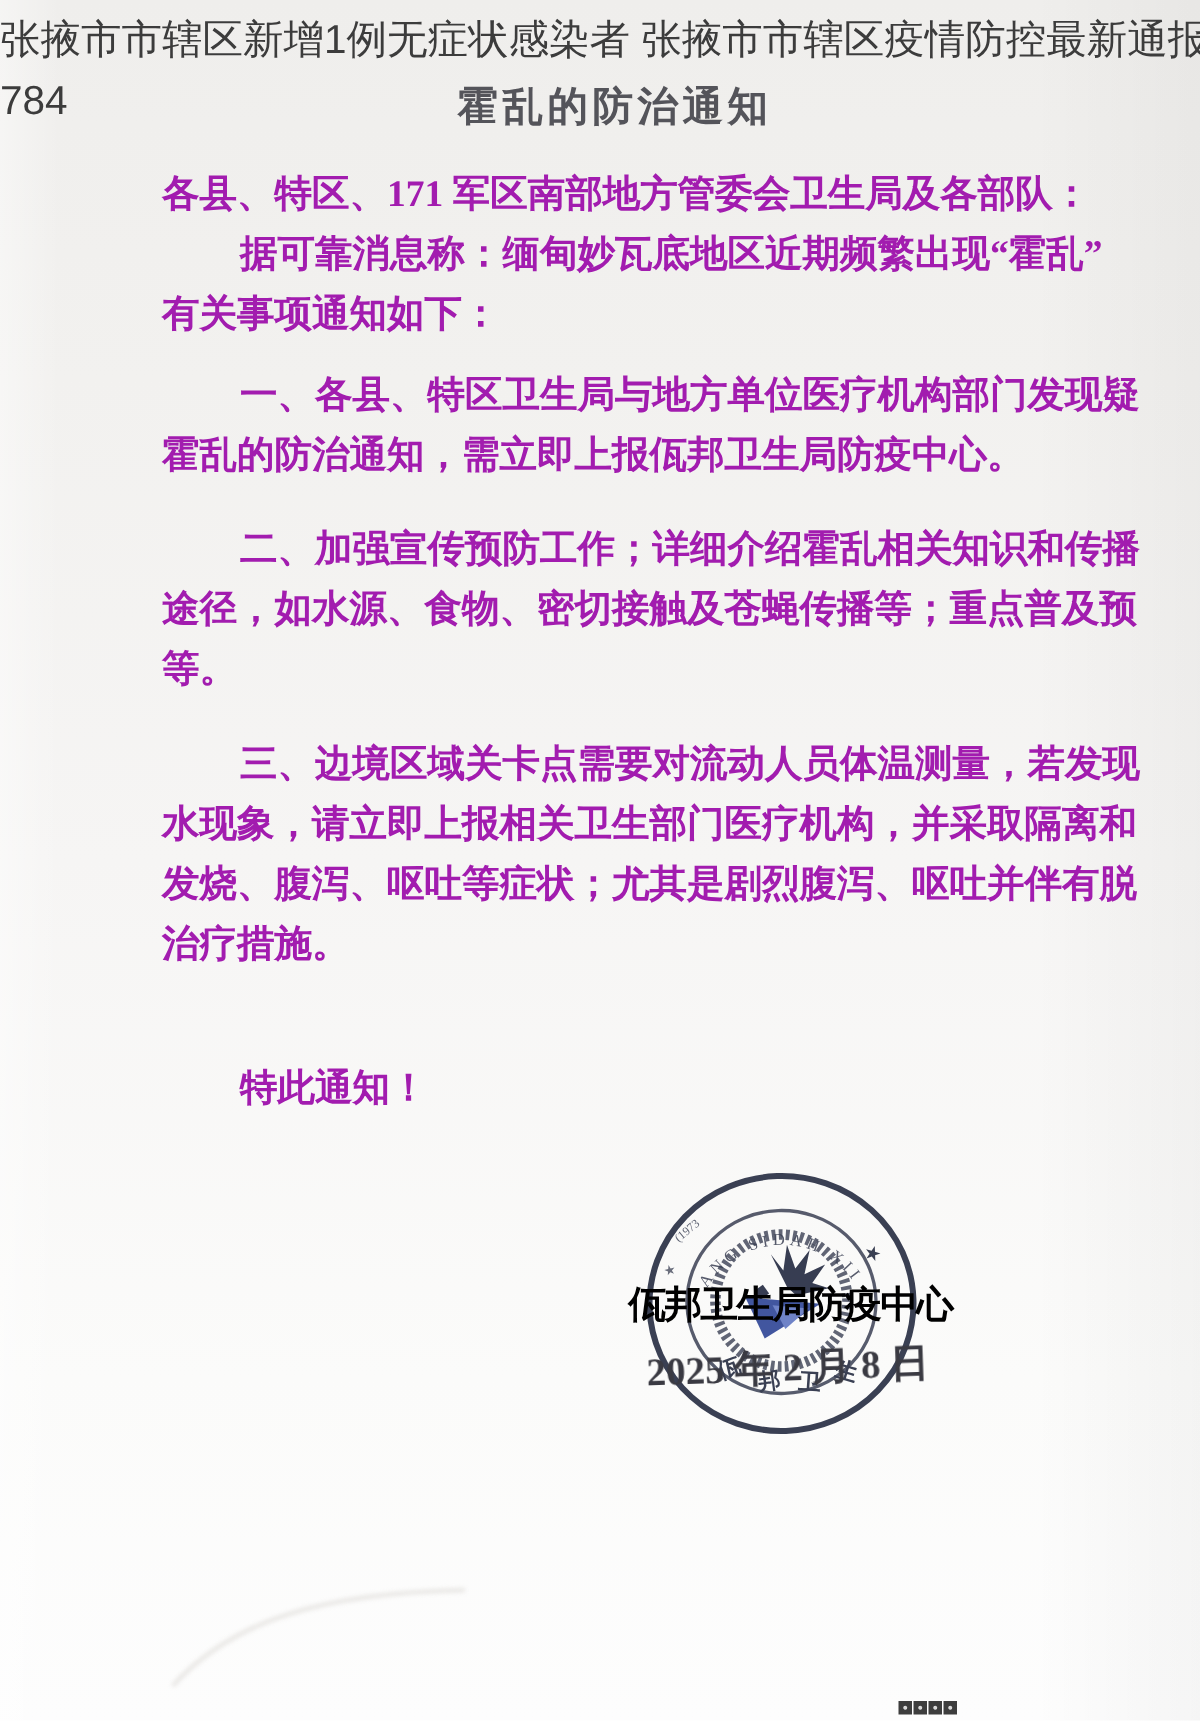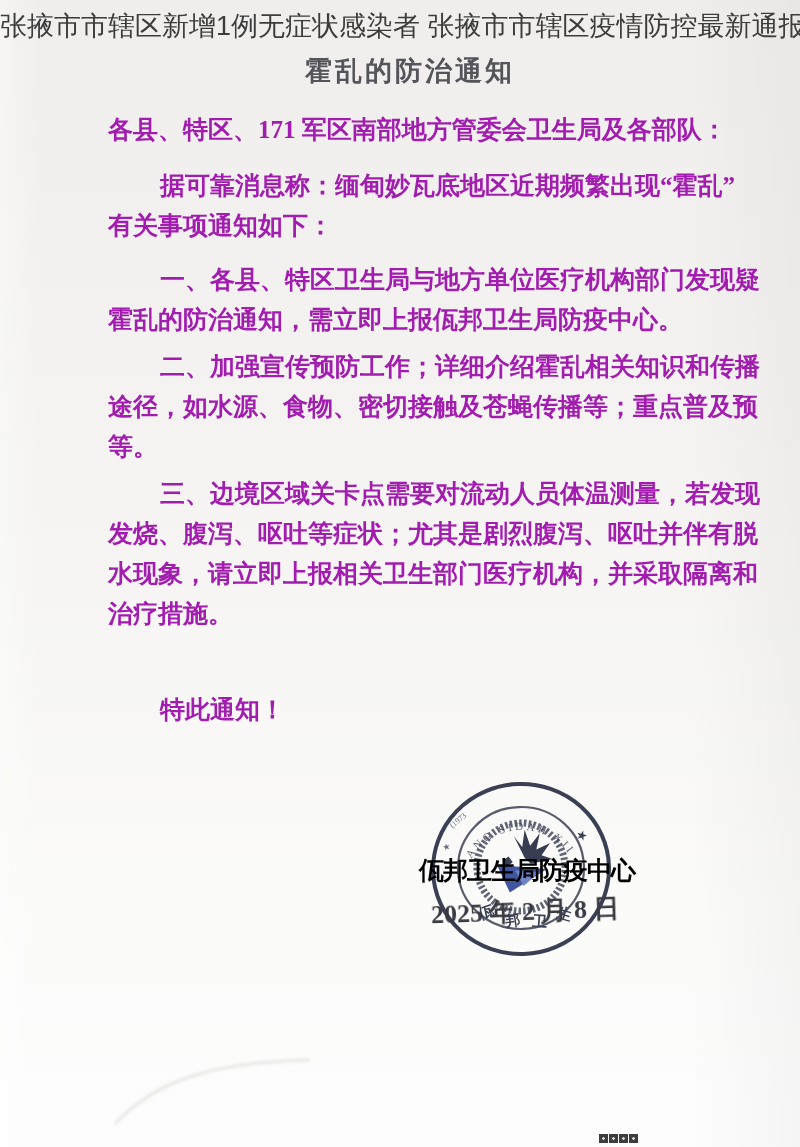--- a/index.html
+++ b/index.html
@@ -22,22 +22,22 @@
     position:absolute;top:56px;left:10px;width:800px;text-align:center;
     font:700 27px/30px "Liberation Serif","DejaVu Serif",serif;
     color:#54545a;letter-spacing:3px;filter:blur(.45px);
   }
   .doc-body{
     position:absolute;left:108px;top:110px;width:620px;
     font:700 25px/40px "Liberation Serif","DejaVu Serif",serif;
     color:#a21caf;filter:blur(.35px);
   }
   .doc-line{height:40px;white-space:nowrap;}
-  .ind{padding-left:52px;margin-top:16px;}
-  .gap-sm{margin-top:7px;}
+  .ind{padding-left:52px;}
+  .gap-sm{margin-top:23px;}
   .gap-md{margin-top:14px;}
   .gap-lg{margin-top:56px;}
   
   .seal{position:absolute;left:424px;top:780px;width:194px;height:180px;opacity:.9;filter:blur(.3px);}
   .seal svg{display:block;}
   
   .seal-issuer{
     position:absolute;left:419px;top:856px;white-space:nowrap;
     font:700 25px/30px "Liberation Serif","DejaVu Serif",serif;
     color:#000000;letter-spacing:-1px;filter:blur(.4px);
@@ -51,37 +51,38 @@
   .watermark{position:absolute;left:599px;top:1134px;display:flex;gap:1px;}
   .wm-block{width:9px;height:9px;background:radial-gradient(circle at 50% 50%, #d9d9d9 1px, #3d3d3d 1.6px);}
 </style>
 </head>
 <body>
 
 <div class="photo"></div>
 
 <div class="page-title">
   <div class="page-title-line">张掖市市辖区新增1例无症状感染者 张掖市市辖区疫情防控最新通报_5</div>
+  <div class="page-title-line">784</div>
 </div>
 
 <div class="doc-title">霍乱的防治通知</div>
 
 <div class="doc-body">
 
 <div class="doc-line">各县、特区、171 军区南部地方管委会卫生局及各部队：</div>
     <div class="doc-line ind">据可靠消息称：缅甸妙瓦底地区近期频繁出现“霍乱”</div>
     <div class="doc-line">有关事项通知如下：</div>
     <div class="doc-line ind gap-md">一、各县、特区卫生局与地方单位医疗机构部门发现疑</div>
     <div class="doc-line">霍乱的防治通知，需立即上报佤邦卫生局防疫中心。</div>
     <div class="doc-line ind gap-sm">二、加强宣传预防工作；详细介绍霍乱相关知识和传播</div>
     <div class="doc-line">途径，如水源、食物、密切接触及苍蝇传播等；重点普及预</div>
     <div class="doc-line">等。</div>
     <div class="doc-line ind gap-sm">三、边境区域关卡点需要对流动人员体温测量，若发现</div>
+    <div class="doc-line">水现象，请立即上报相关卫生部门医疗机构，并采取隔离和</div>
     <div class="doc-line">发烧、腹泻、呕吐等症状；尤其是剧烈腹泻、呕吐并伴有脱</div>
-    <div class="doc-line">水现象，请立即上报相关卫生部门医疗机构，并采取隔离和</div>
     <div class="doc-line">治疗措施。</div>
     <div class="doc-line ind gap-lg">特此通知！</div>
   </div>
 
 <div class="seal">
   <svg width="194" height="180" viewBox="0 0 194 180" xmlns="http://www.w3.org/2000/svg">
     <g transform="rotate(-2 97 89)">
       <ellipse cx="97" cy="89" rx="88" ry="85" fill="none" stroke-width="4" stroke="#262c42"></ellipse>
       <ellipse cx="97" cy="88" rx="63" ry="61" fill="none" stroke-width="2.2" opacity=".85" stroke="#262c42"></ellipse>
       <circle cx="97" cy="87" r="44" fill="none" stroke-width="7" stroke-dasharray="2.5 2.2" opacity=".8" stroke="#262c42"></circle>

